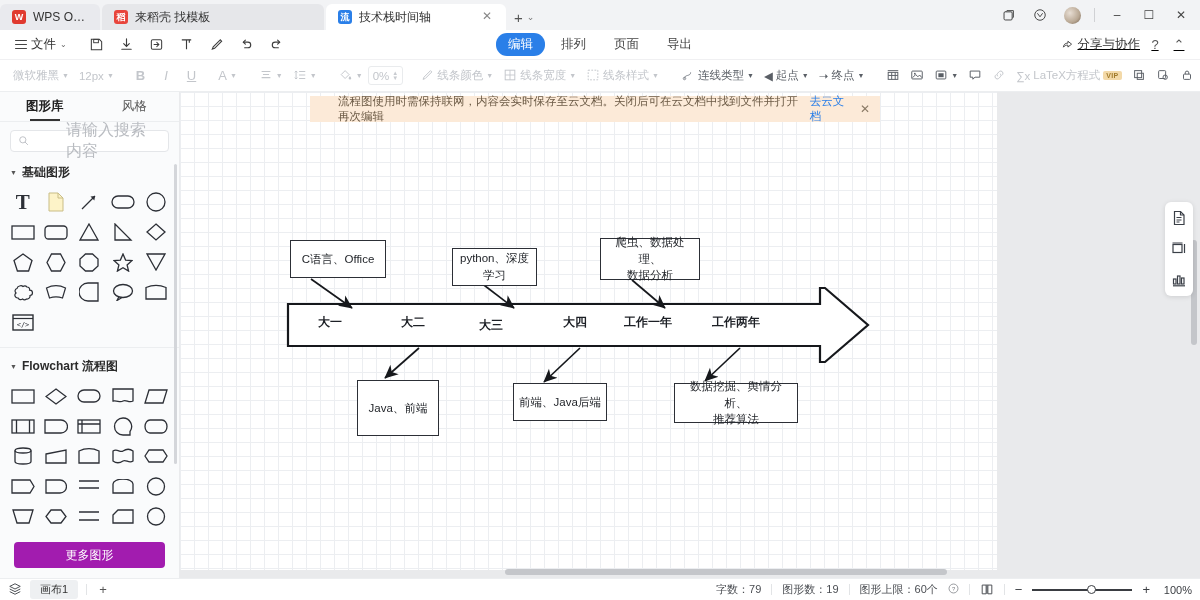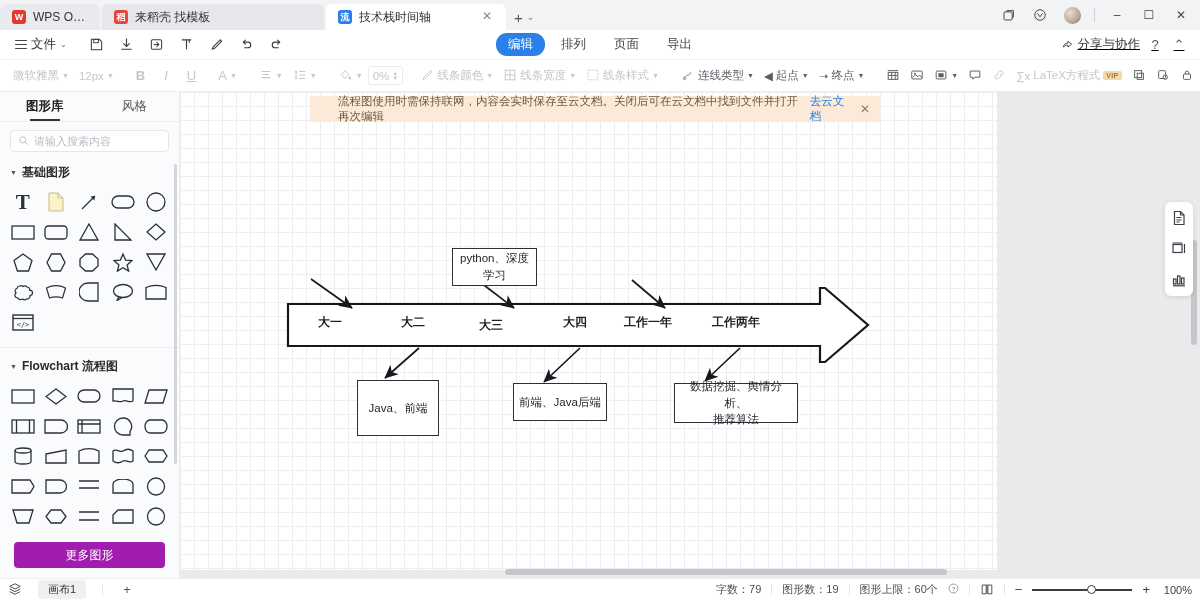--- a/index.html
+++ b/index.html
@@ -93,21 +93,21 @@
   }
   .lp-tabs { display:flex; height:30px; border-bottom:1px solid #eceef0; }
   .lp-tab { flex:1; display:flex; align-items:center; justify-content:center;
             font-size:12.5px; color:#555; position:relative; }
   .lp-tab.sel { color:#222; font-weight:bold; }
   .lp-tab.sel::after { content:''; position:absolute; bottom:0; left:50%;
        transform:translateX(-50%); width:30px; height:2px; background:#333; }
   .searchwrap { padding:8px 10px 6px; }
   .searchbox { height:22px; border:1px solid #e4e6e9; border-radius:4px; background:#fff;
                display:flex; align-items:center; gap:5px; padding:0 7px; }
-  .searchbox .ph { font-size:11px; color:#b9bcc1; }
+  .searchbox .ph { font-size:16px; color:#b9bcc1;margin-left:32px; }
   .lp-scroll { flex:1; overflow:hidden; position:relative; }
   .sect-head { display:flex; align-items:center; gap:5px; padding:6px 10px 4px;
                font-size:12px; color:#2b2b2b; font-weight:bold; }
   .tri { font-size:7px; color:#555; }
   .shapegrid { display:grid; grid-template-columns:repeat(5,1fr); padding:2px 6px 6px; }
   .shapecell { height:30px; display:flex; align-items:center; justify-content:center; }
   .shapecell svg { display:block; }
   .sect-div { height:1px; background:#eceef0; margin:4px 0; }
   .morebtn { margin:6px 14px 10px; height:26px; background:#a21caf; color:#fff;
              border-radius:4px; display:flex; align-items:center; justify-content:center;
@@ -157,21 +157,21 @@
     padding:6px 0; display:flex; flex-direction:column; align-items:center; gap:11px;
   }
   .rf-ic { width:20px; height:20px; display:flex; align-items:center; justify-content:center; }
 
   
   .statusbar {
     position:absolute; left:0; bottom:0; width:1200px; height:22px;
     background:#fff; border-top:1px solid #eceef0;
     display:flex; align-items:center; padding:0 8px; font-size:11px; color:#4a4d52;
   }
-  .sb-left { display:flex; align-items:center; gap:16px; }
+  .sb-left { display:flex; align-items:center; gap:8px; }
   .sheetchip { background:#eef0f2; border-radius:3px; padding:2px 10px; font-size:11px; color:#333; }
   .sb-plus { color:#555; font-size:13px; padding:0 4px; }
   .sb-right { margin-left:auto; display:flex; align-items:center; gap:10px; }
   .sb-sep { width:1px; height:11px; background:#e2e4e6; }
   .zoomtrack { width:100px; height:2px; background:#3a3d42; position:relative; }
   .zoomknob { position:absolute; left:55px; top:-4px; width:9px; height:9px; border-radius:50%;
               background:#fff; border:1.5px solid #3a3d42; }
   .zoomsign { font-size:13px; color:#3a3d42; }
   .zoomval { font-size:11px; color:#3a3d42; width:32px; text-align:right;}
 </style>
@@ -755,21 +755,24 @@
 
       <div style="position:absolute;left:108px;top:222px;width:580px;height:24px;pointer-events:none">
         <div style="position:absolute;left:30px;top:0;font-size:12px;font-weight:bold;color:#1d2026">大一</div>
         <div style="position:absolute;left:113px;top:0;font-size:12px;font-weight:bold;color:#1d2026">大二</div>
         <div style="position:absolute;left:191px;top:3px;font-size:12px;font-weight:bold;color:#1d2026">大三</div>
         <div style="position:absolute;left:275px;top:0;font-size:12px;font-weight:bold;color:#1d2026">大四</div>
         <div style="position:absolute;left:336px;top:0;font-size:12px;font-weight:bold;color:#1d2026">工作一年</div>
         <div style="position:absolute;left:424px;top:0;font-size:12px;font-weight:bold;color:#1d2026">工作两年</div>
       </div>
 
+      <div class="node" style="left:110px;top:148px;width:96px;height:38px">C语言、Office</div>
       <div class="node" style="left:272px;top:156px;width:85px;height:38px">python、深度学习</div>
+      <div class="node" style="left:420px;top:146px;width:100px;height:42px;white-space:pre-line">爬虫、数据处理、
+数据分析</div>
 
       <div class="node" style="left:177px;top:288px;width:82px;height:56px">Java、前端</div>
       <div class="node" style="left:494px;top:291px;width:124px;height:40px;white-space:pre-line">数据挖掘、舆情分析、
 推荐算法</div>
       <div class="node" style="left:333px;top:291px;width:94px;height:38px">前端、Java后端</div>
 
       <div class="banner">
         <span>流程图使用时需保持联网，内容会实时保存至云文档。关闭后可在云文档中找到文件并打开再次编辑</span>
         <a href="#">去云文档</a>
         <span class="bclose">✕</span>

